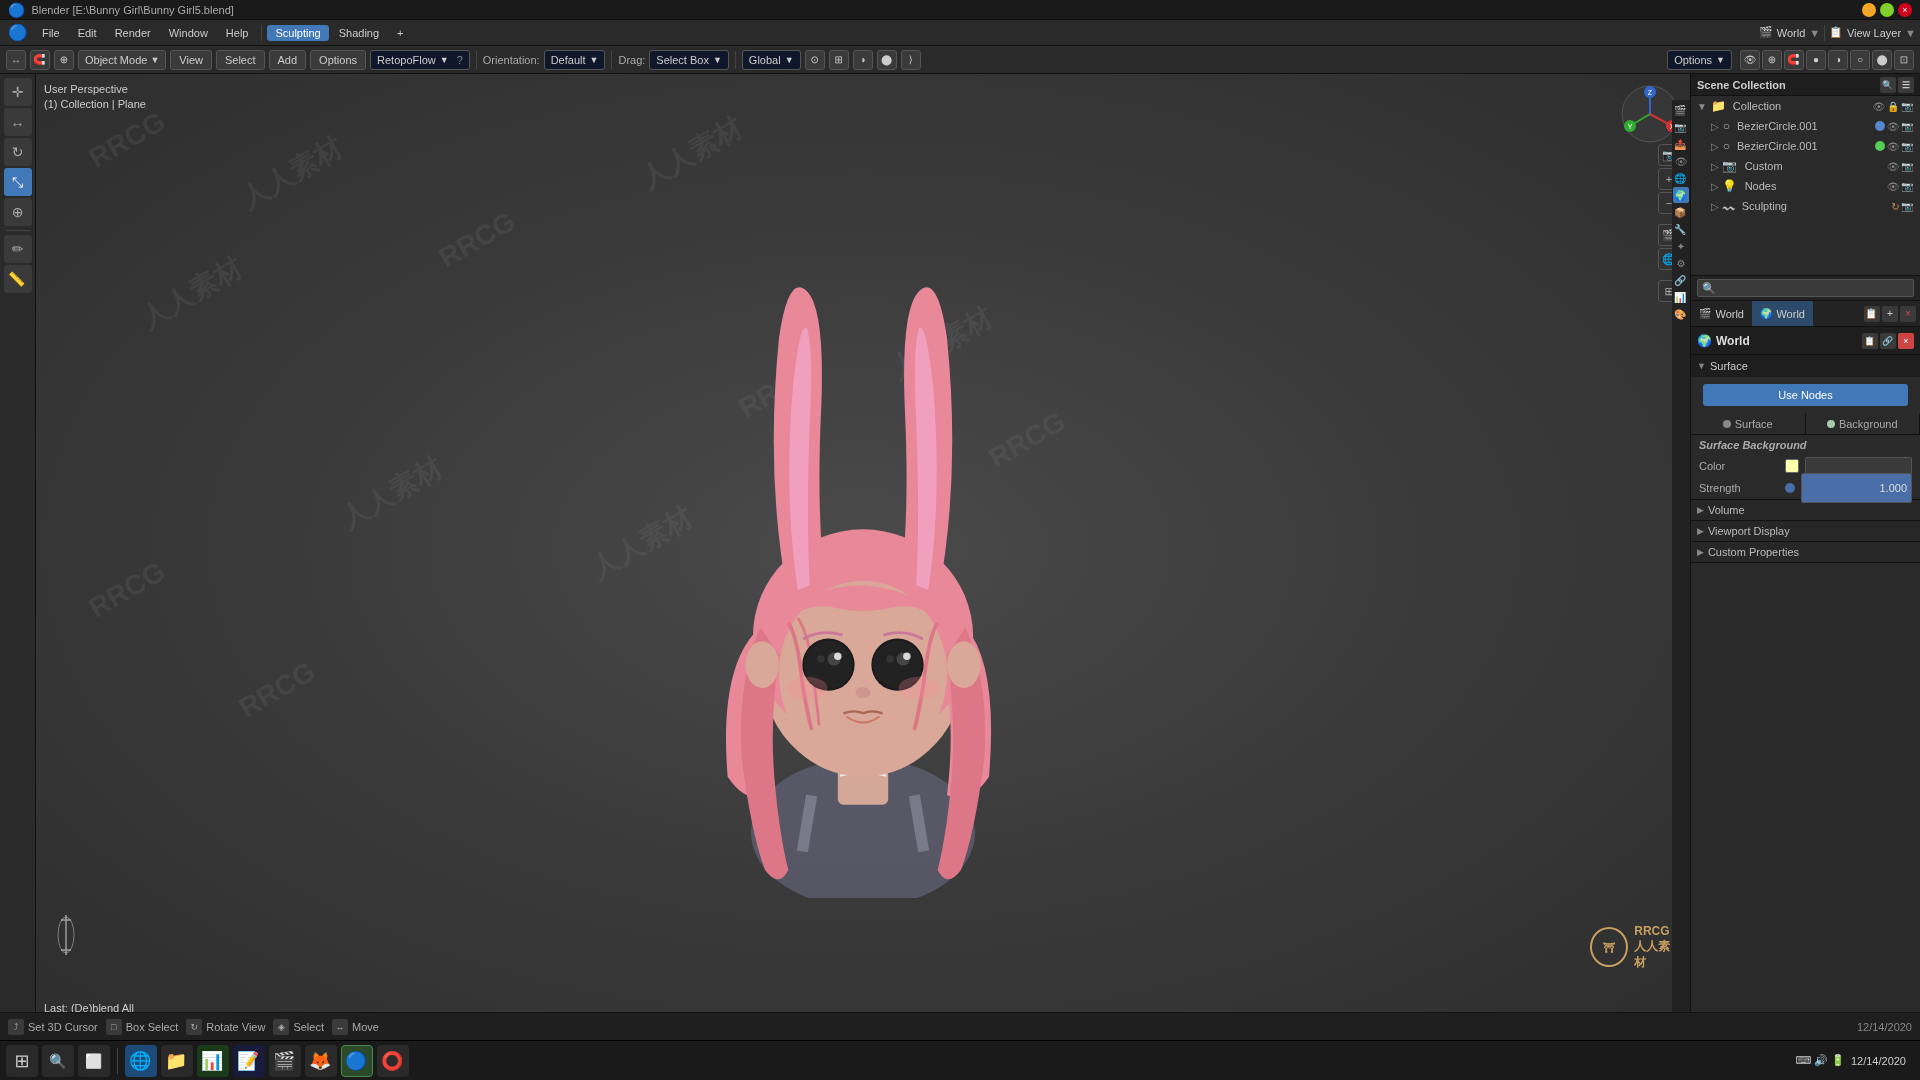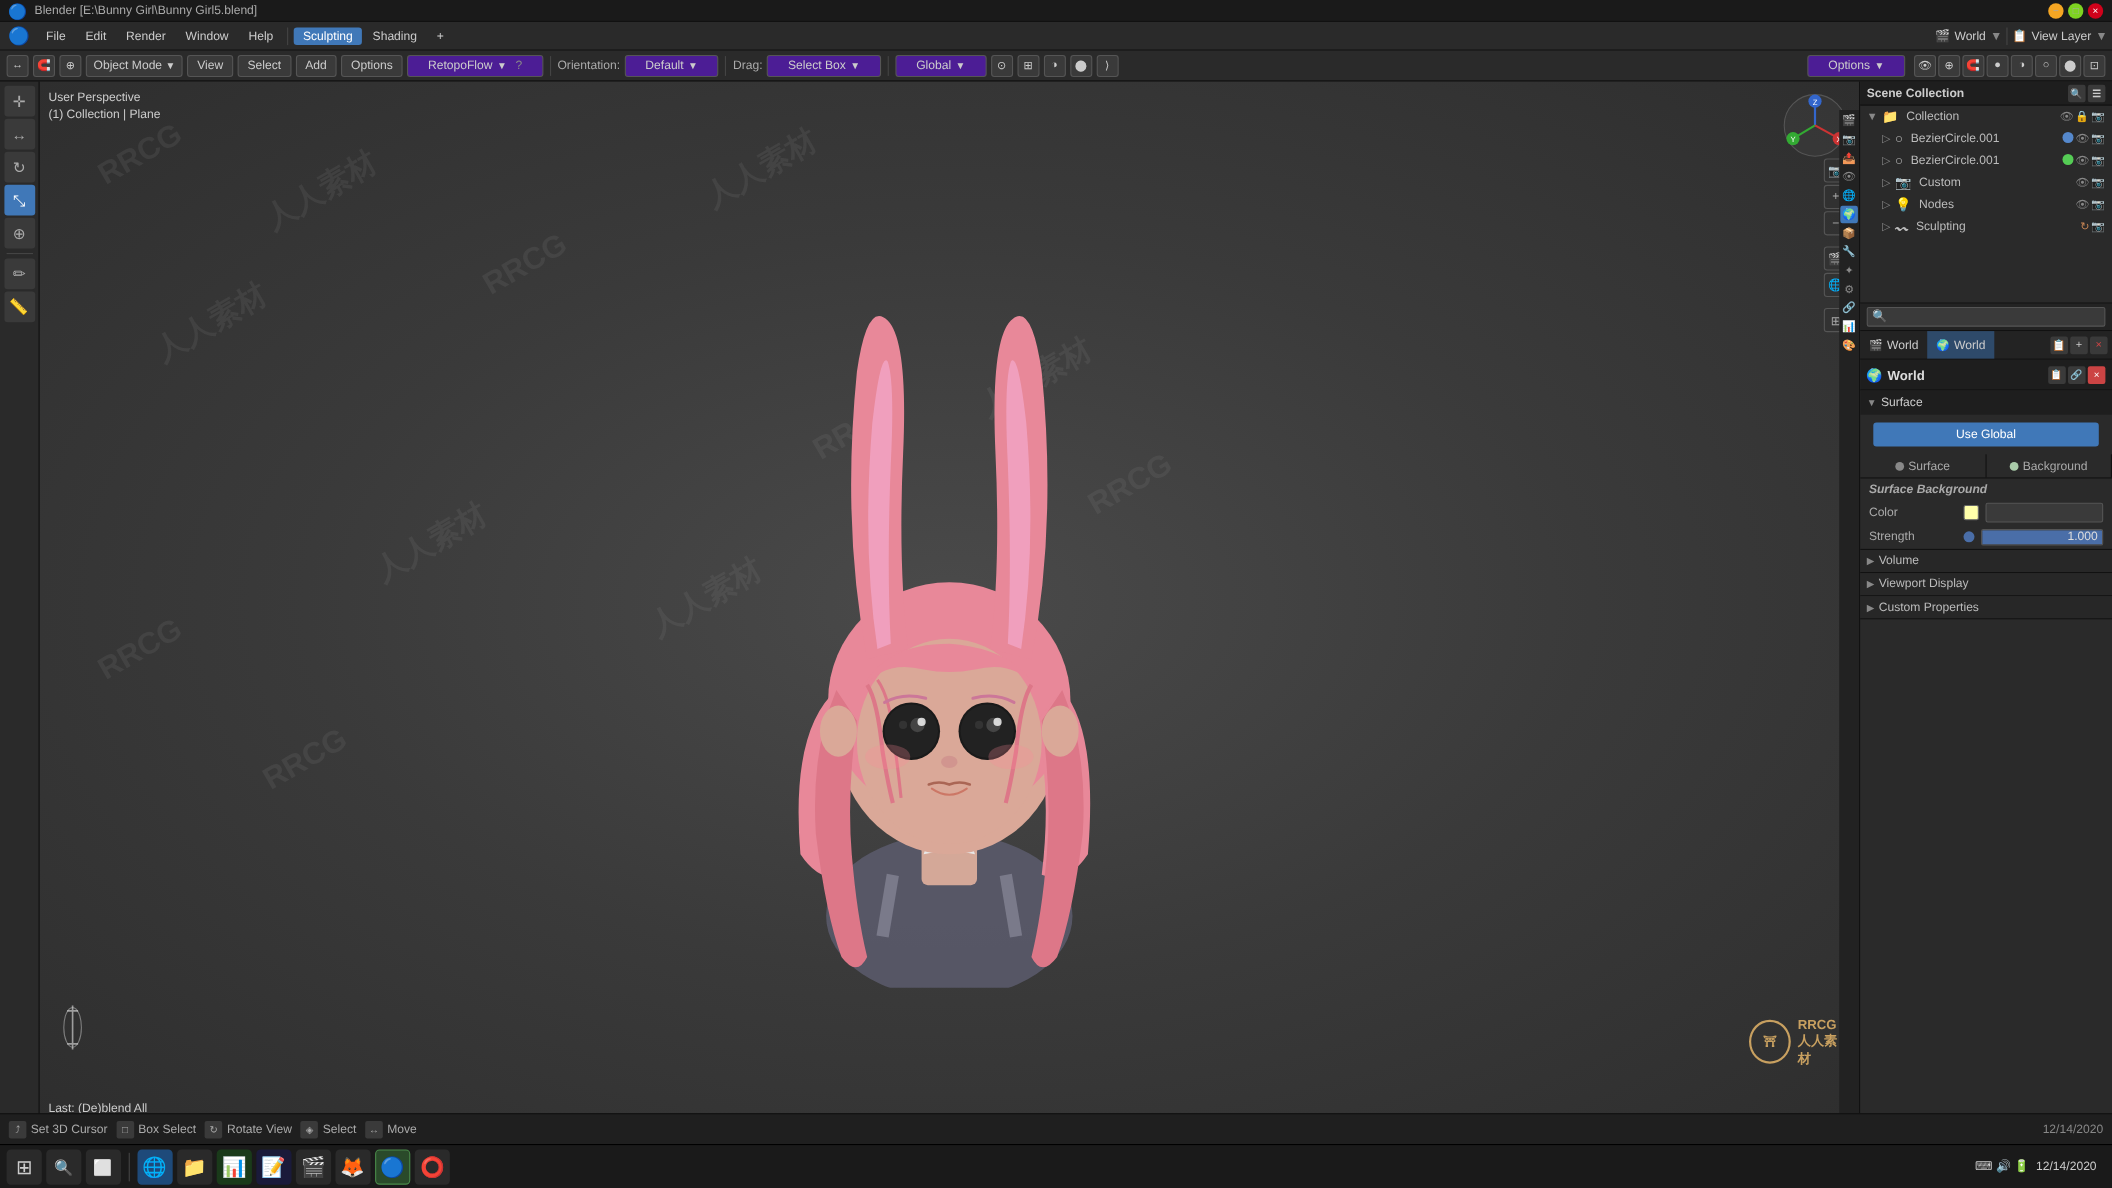--- a/index.html
+++ b/index.html
@@ -81,22 +81,22 @@
       background: #3a3a3a;
       border: 1px solid #555;
       border-radius: 3px;
       font-size: 11px;
       color: #ccc;
       cursor: pointer;
       height: 20px;
       display: flex; align-items: center;
     }
     .tb-dropdown {
-      padding: 2px 18px;
-      background: #4c1d95;
+      padding: 2px 6px;
+      background: #0f172a;
       border: 1px solid #555;
       border-radius: 3px;
       font-size: 11px;
       color: #ccc;
       cursor: pointer;
       height: 20px;
       display: flex; align-items: center; gap: 4px;
     }
     .tb-sep { width: 1px; height: 18px; background: #444; margin: 0 2px; }
     .tb-icon-btn {
@@ -331,21 +331,21 @@
       color: #aaa;
       flex-shrink: 0;
     }
     .prop-color-dot {
       width: 14px; height: 14px;
       border-radius: 2px;
       flex-shrink: 0;
     }
     .prop-slider-track {
       flex: 1;
-      height: 15px;
+      height: 30px;
       background: #3a3a3a;
       border: 1px solid #555;
       border-radius: 2px;
       position: relative;
       overflow: hidden;
     }
     .prop-slider-fill {
       position: absolute;
       left: 0; top: 0; bottom: 0;
       background: #4a6ea8;
@@ -925,21 +925,21 @@
     </div>
 
     <div class="prop-section">
       <div class="prop-section-header">
         <span class="chevron">▼</span>
         <span>Surface</span>
       </div>
 
       <div style="padding:3px 6px;">
         <div class="use-nodes-btn">
-          <span>Use Global</span>
+          <span>Use Nodes</span>
         </div>
       </div>
 
       <div class="surface-tabs">
         <div class="surface-tab">
           <div class="tab-dot" style="background:#888;"></div>
           <span>Surface</span>
         </div>
         <div class="surface-tab">
           <div class="tab-dot" style="background:#aaccaa;"></div>

